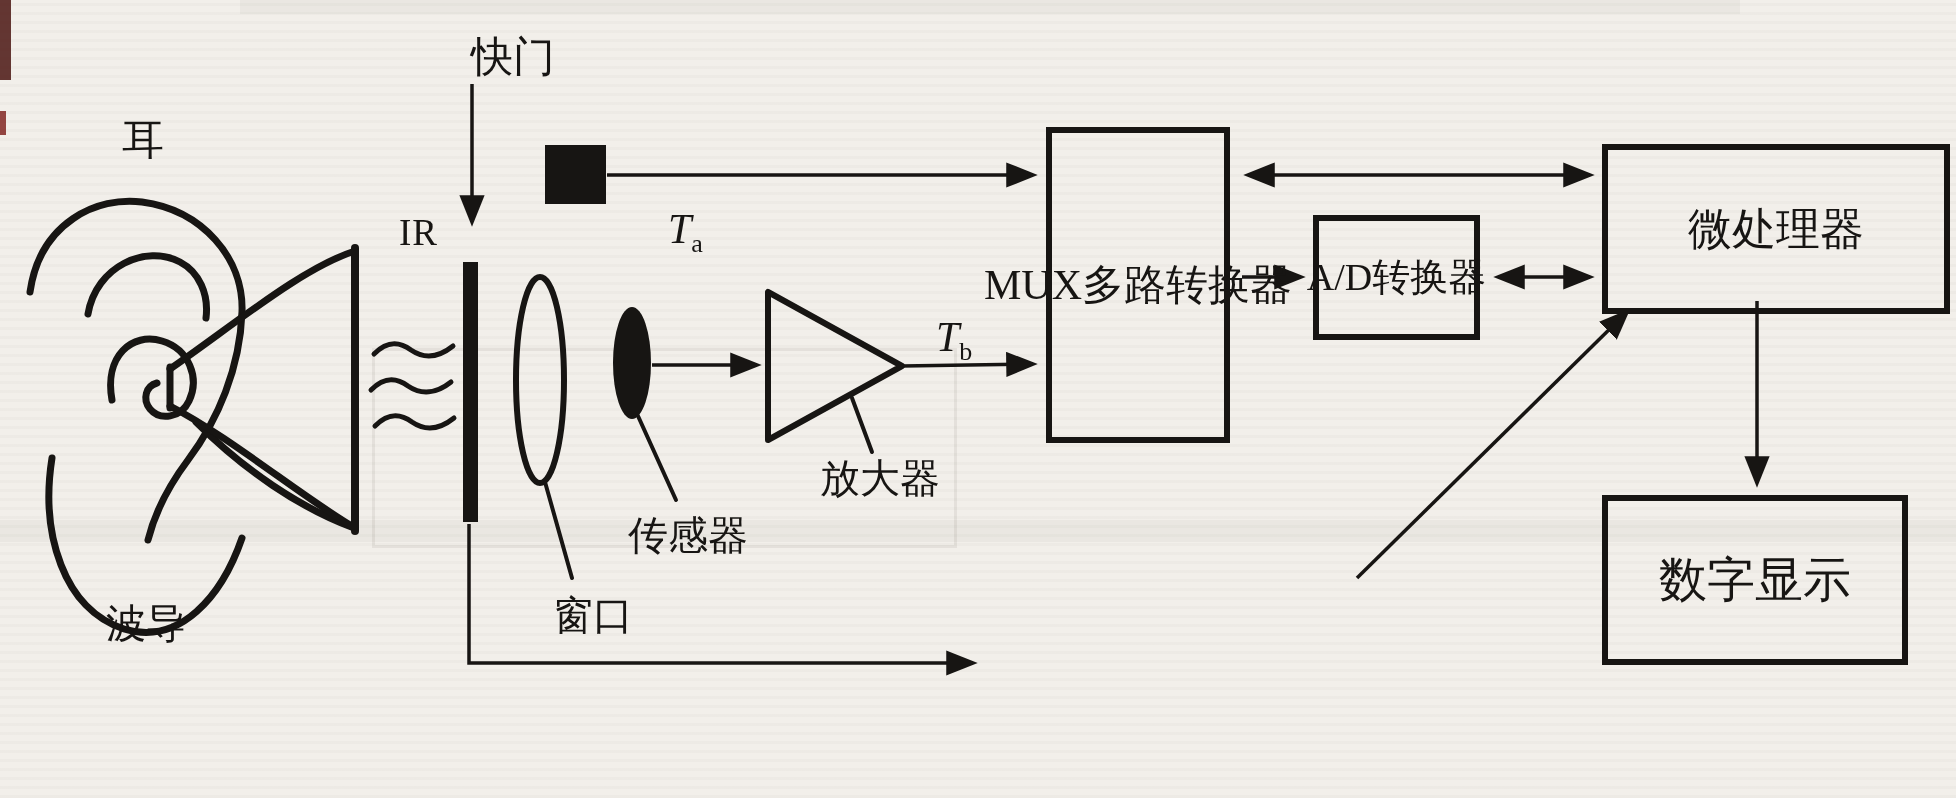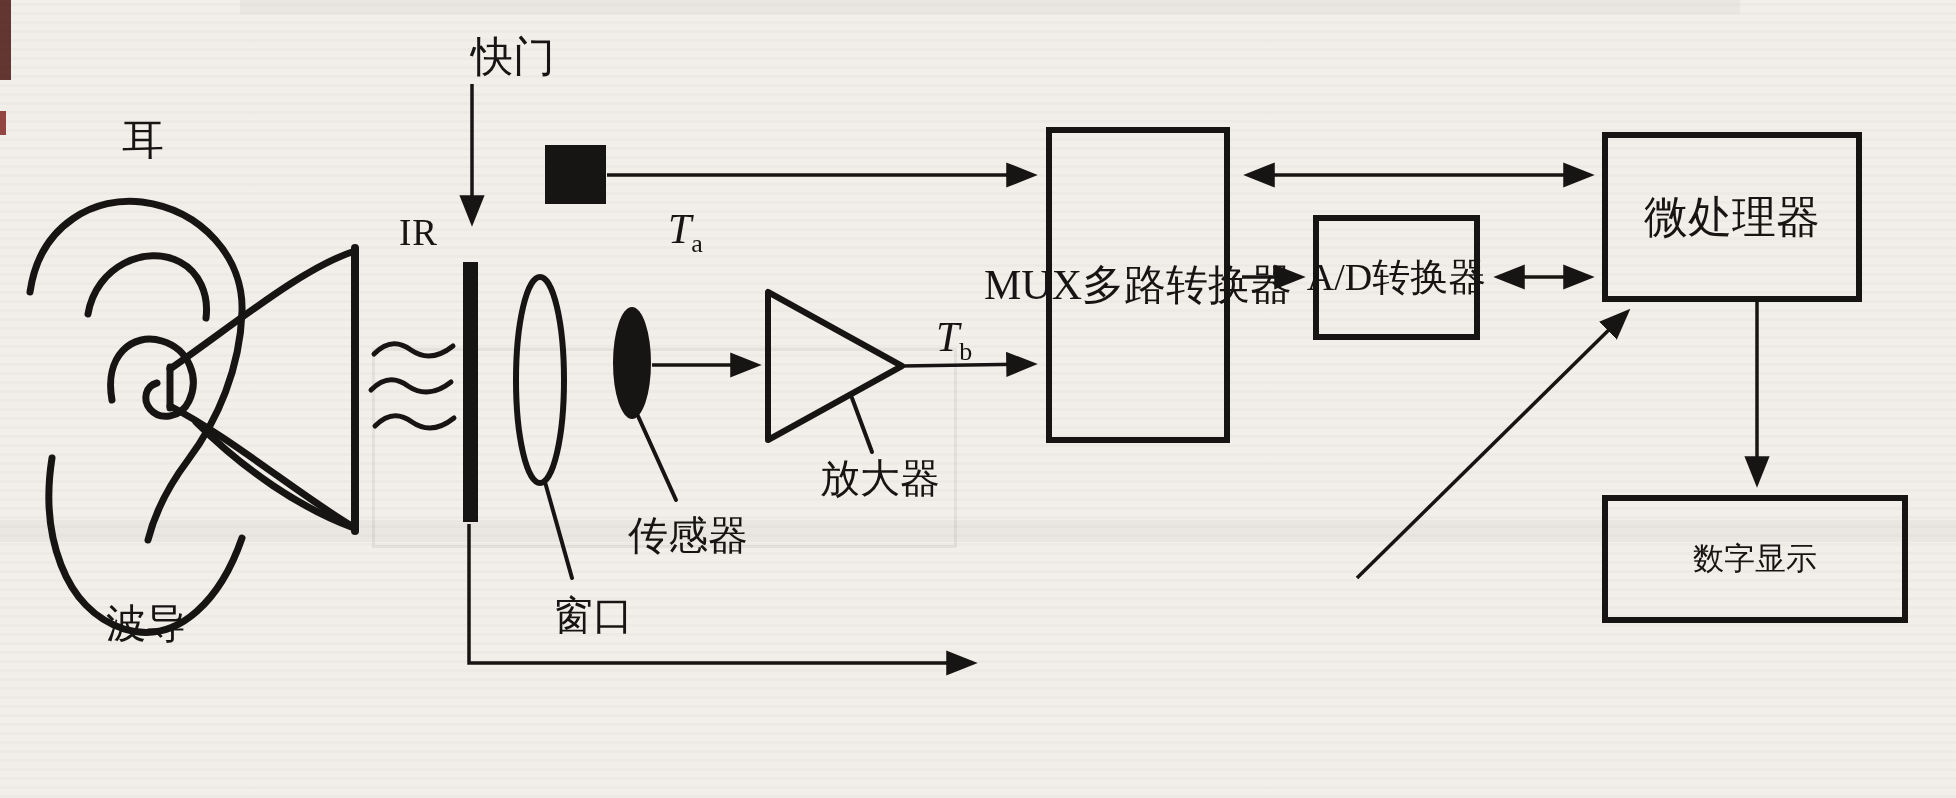--- a/index.html
+++ b/index.html
@@ -115,22 +115,22 @@
     <div class="ln">MUX</div>
     <div class="ln">多路</div>
     <div class="ln">转换器</div>
   </div>
 
   <div class="box" style="left:1313px; top:215px; width:167px; height:125px; font-size:38px;">
     <div class="ln">A/D</div>
     <div class="ln">转换器</div>
   </div>
 
-  <div class="box" style="left:1602px; top:132px; width:260px; height:170px; font-size:44px;">
+  <div class="box" style="left:1602px; top:144px; width:348px; height:170px; font-size:44px;">
     <div class="ln">微处理器</div>
   </div>
 
 
-  <div class="box" style="left:1602px; top:495px; width:306px; height:128px; font-size:31px;">
+  <div class="box" style="left:1602px; top:495px; width:306px; height:170px; font-size:48px;">
     <div class="ln">数字显示</div>
   </div>
 
 </div>
 
 </body></html>

